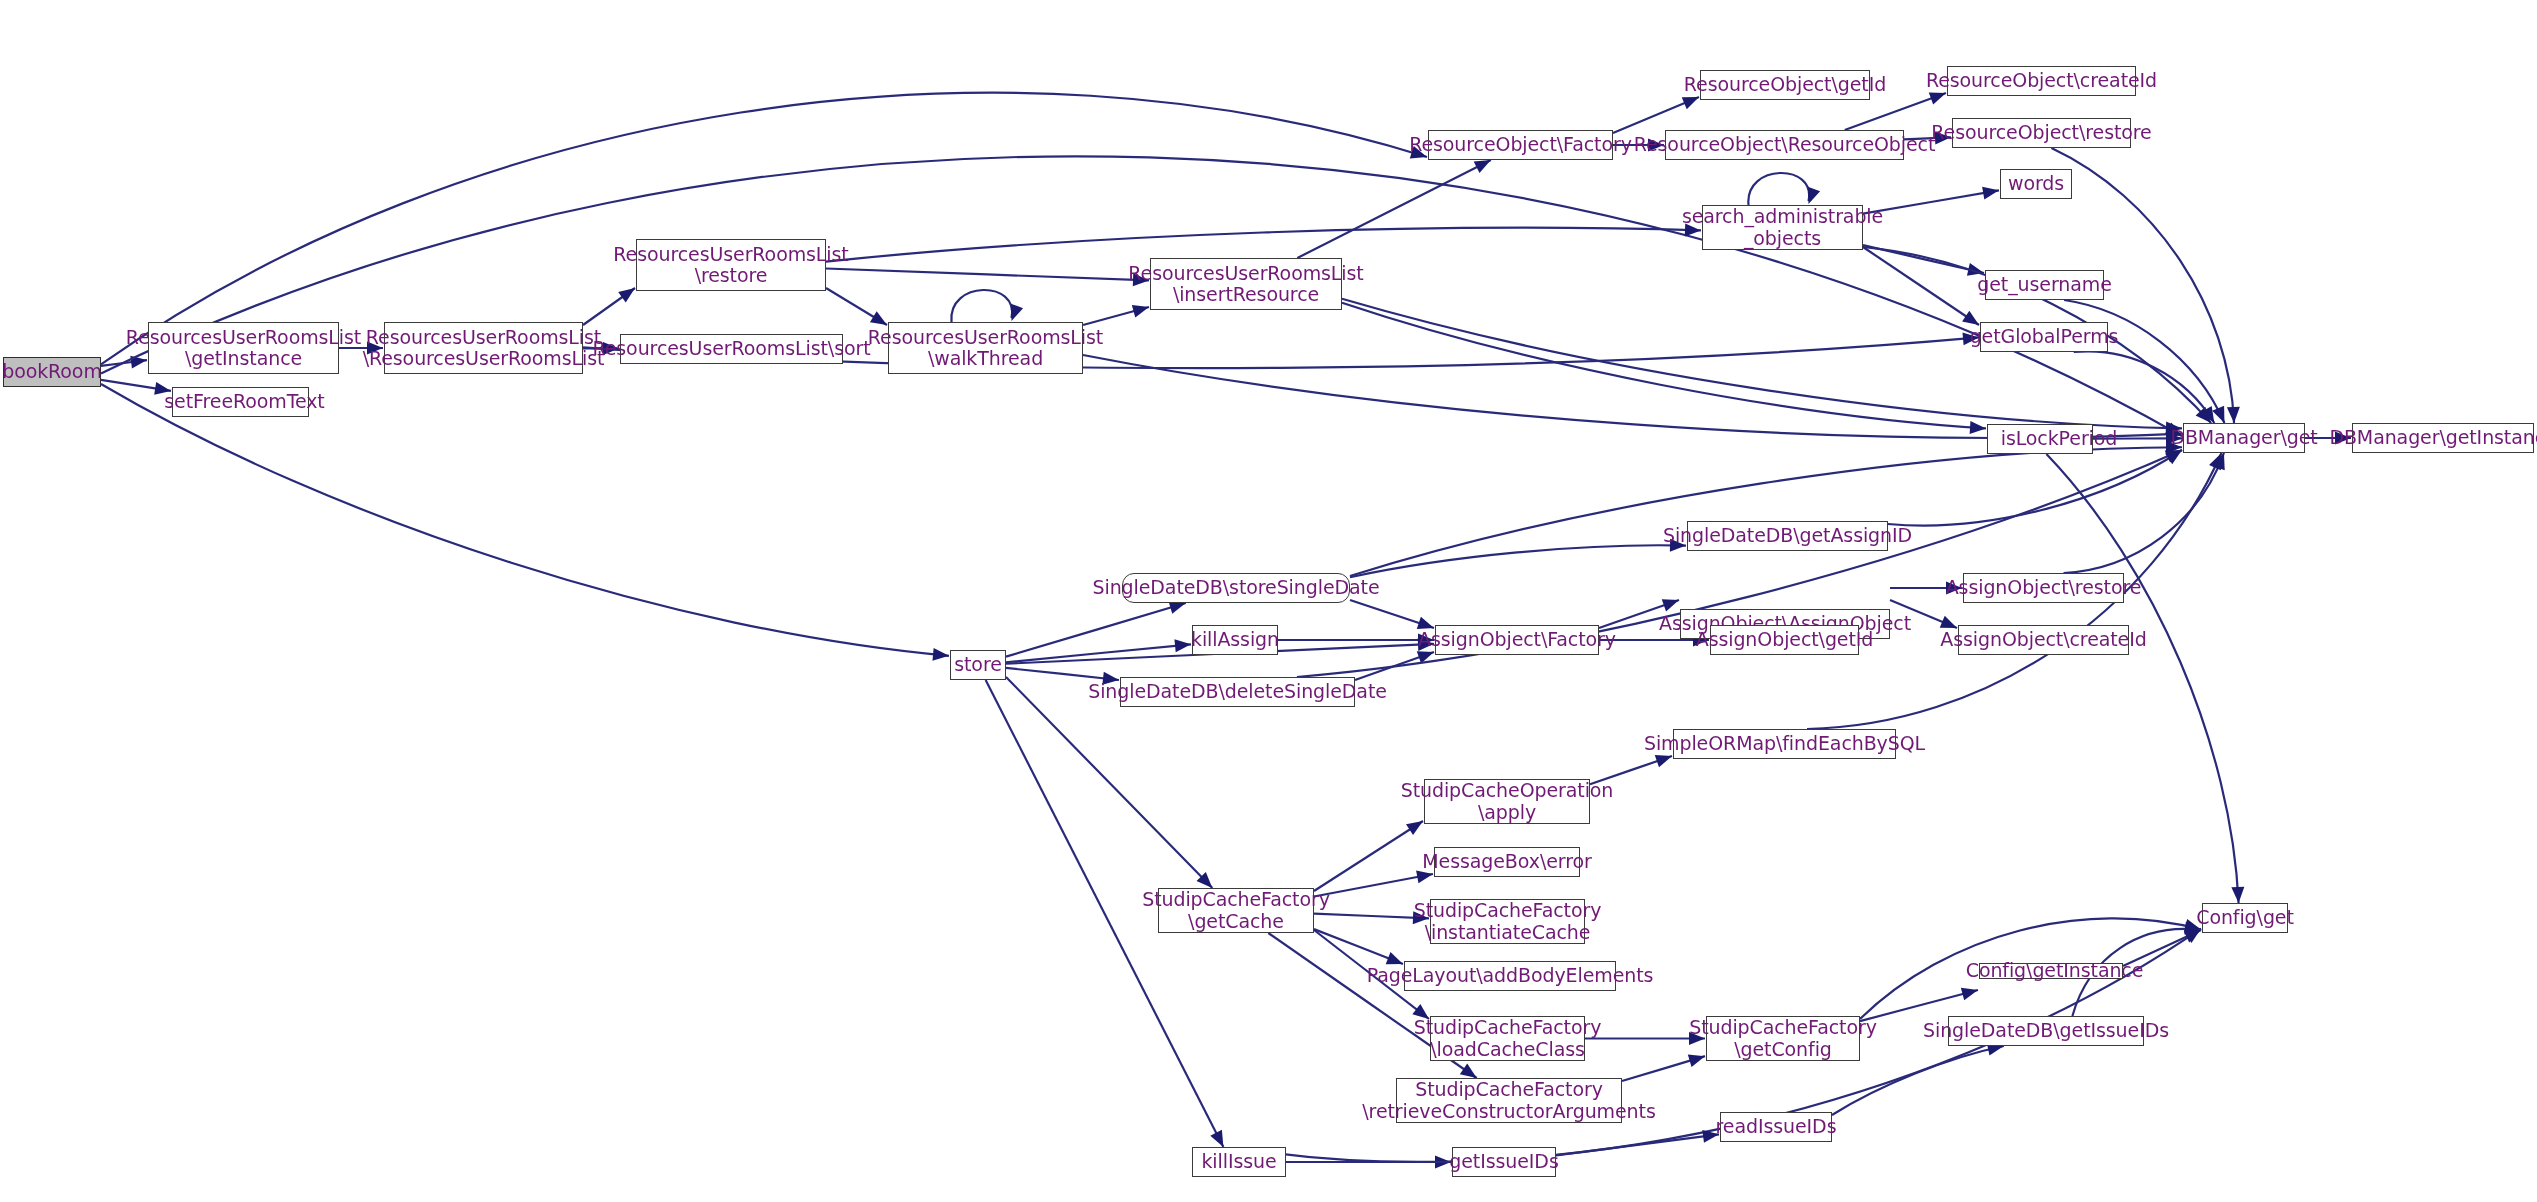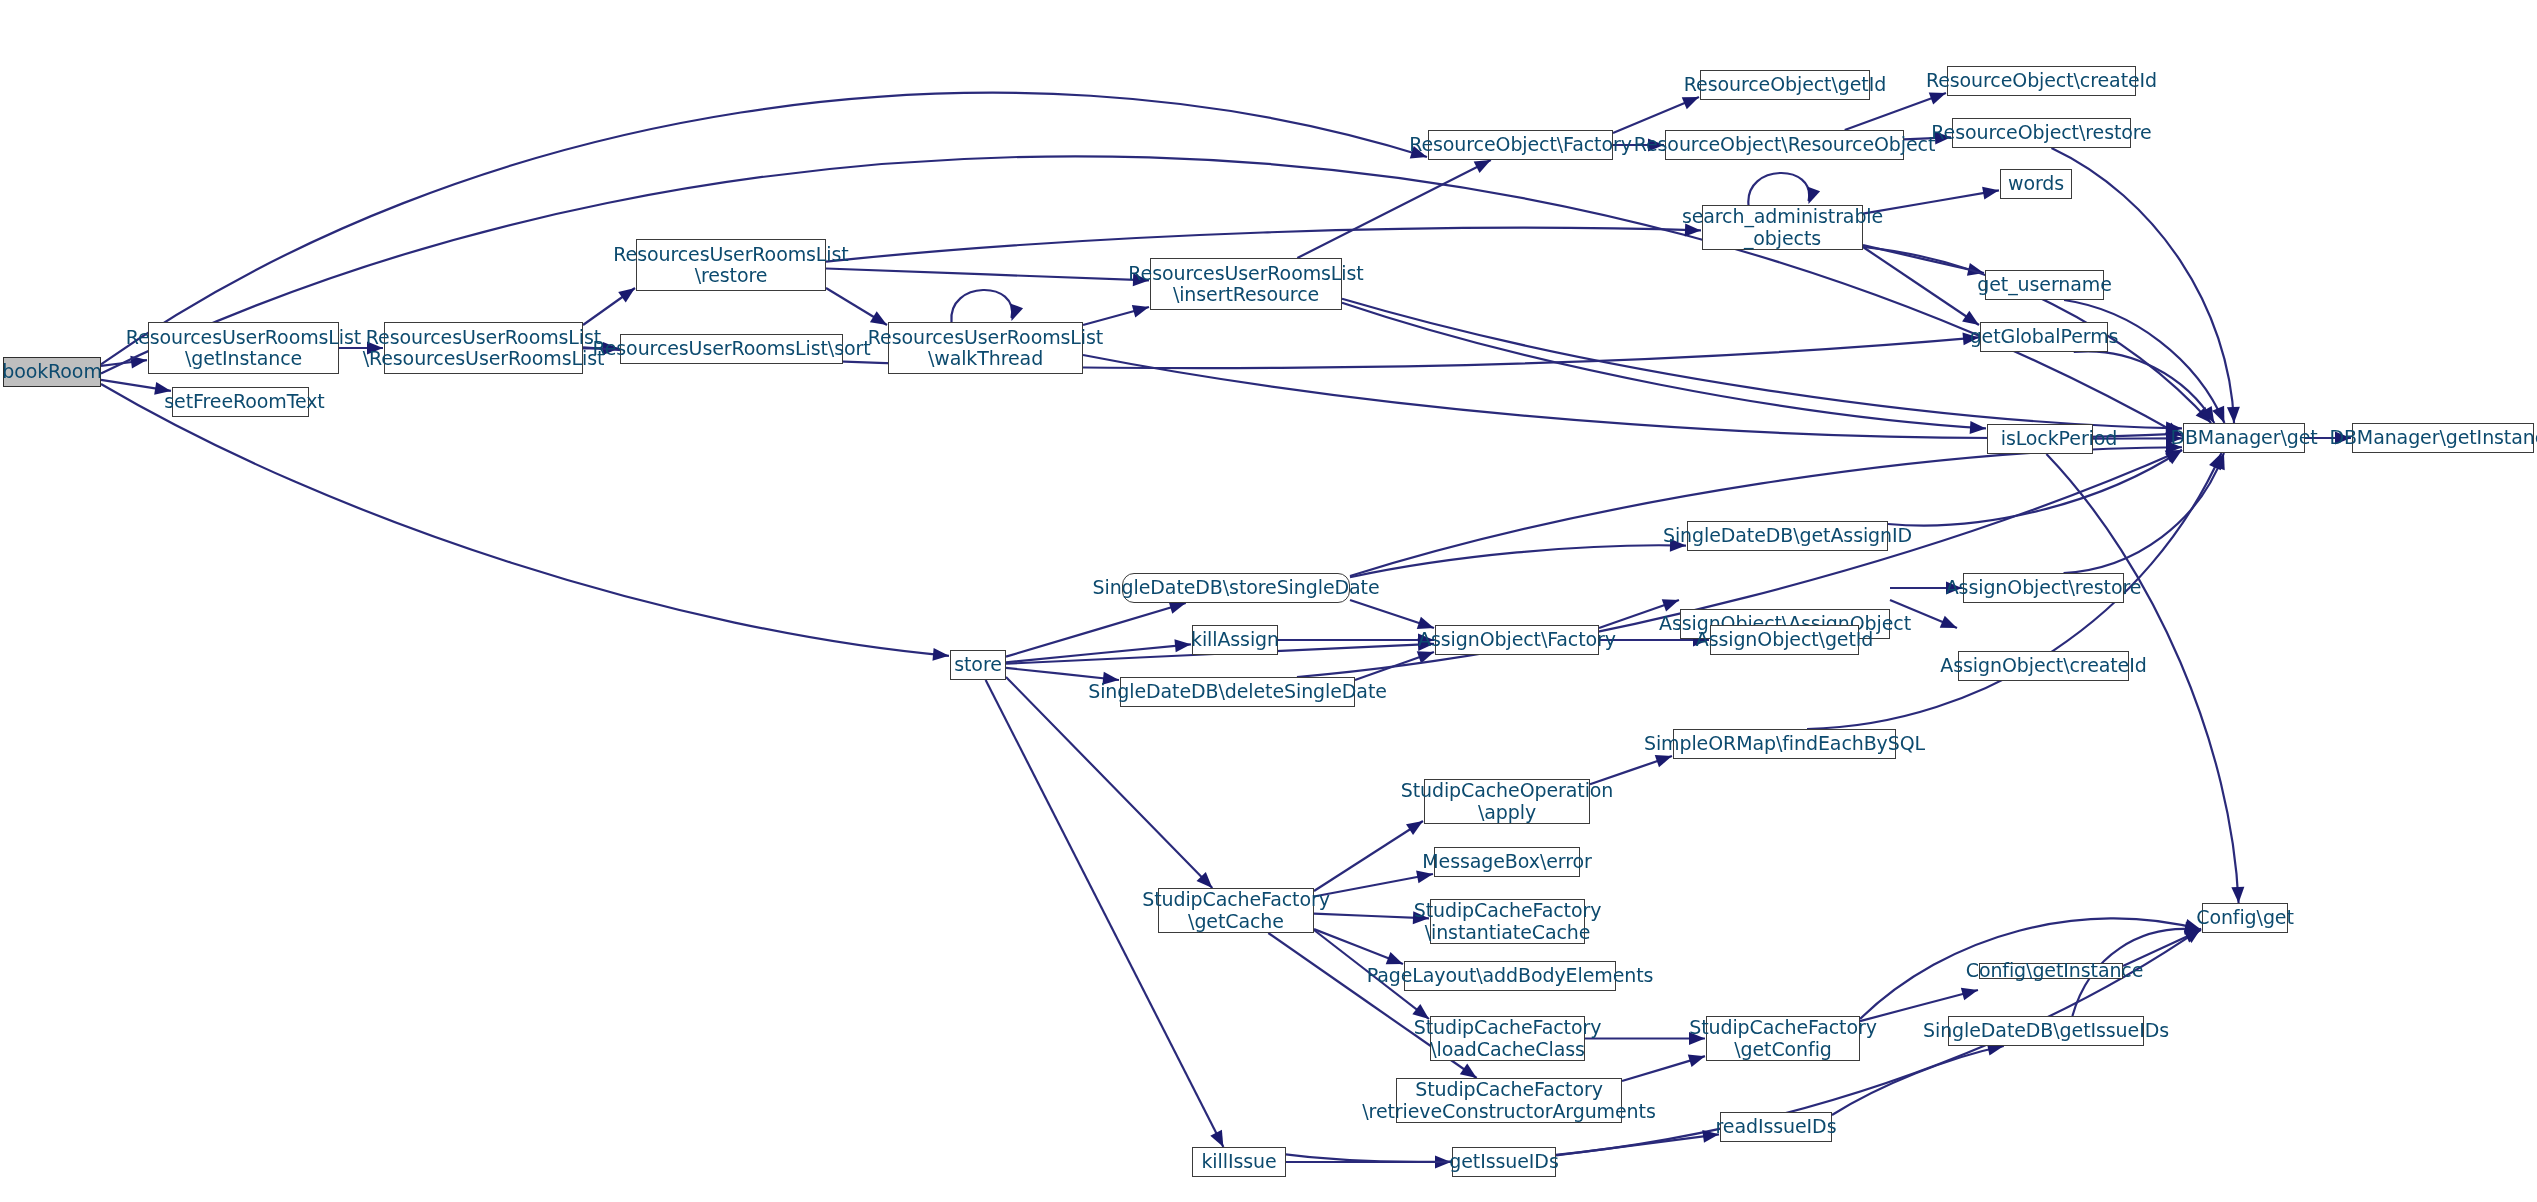--- a/index.html
+++ b/index.html
@@ -6,21 +6,21 @@
   body{font-family:"DejaVu Sans","Liberation Sans",sans-serif;}
   #graph-root{position:relative;width:2537px;height:1202px;background:#fff;overflow:hidden;}
   svg#edges{position:absolute;left:0;top:0;width:2537px;height:1202px;}
   .edge-path{fill:none;stroke:#2a2a7a;stroke-width:2.2;}
   .arrow-head{fill:#1a1a6e;}
   .node{
     position:absolute;
     box-sizing:border-box;
     border:1.6px solid #3b3b3b;
     background:#ffffff;
-    color:#0c4a6e;
+    color:#701a75;
     display:flex;
     align-items:center;
     justify-content:center;
     text-align:center;
     font-size:19px;
     line-height:1.12;
     letter-spacing:-0.1px;
     white-space:pre-line;
     padding:0 4px;
   }
@@ -202,21 +202,21 @@
       <div class="node" style="left: 2352px; top: 423px; width: 182px; height: 30px;"><span>DBManager\getInstance</span></div>
       <div class="node" style="left: 950px; top: 650px; width: 56px; height: 30px;"><span>store</span></div>
       <div class="node" style="left: 1122px; top: 573px; width: 228px; height: 30px; border-radius: 12px;"><span>SingleDateDB\storeSingleDate</span></div>
       <div class="node" style="left: 1192px; top: 625px; width: 86px; height: 30px;"><span>killAssign</span></div>
       <div class="node" style="left: 1120px; top: 677px; width: 235px; height: 30px;"><span>SingleDateDB\deleteSingleDate</span></div>
       <div class="node" style="left: 1435px; top: 625px; width: 164px; height: 30px;"><span>AssignObject\Factory</span></div>
       <div class="node" style="left: 1687px; top: 521px; width: 201px; height: 30px;"><span>SingleDateDB\getAssignID</span></div>
       <div class="node" style="left: 1680px; top: 573px; width: 210px; height: 30px; margin-top: 36px;"><span>AssignObject\AssignObject</span></div>
       <div class="node" style="left: 1710px; top: 625px; width: 149px; height: 30px;"><span>AssignObject\getId</span></div>
       <div class="node" style="left: 1963px; top: 573px; width: 161px; height: 30px;"><span>AssignObject\restore</span></div>
-      <div class="node" style="left: 1958px; top: 625px; width: 171px; height: 30px; margin-top: 26px;"><span>AssignObject\createId</span></div>
+      <div class="node" style="left: 1958px; top: 625px; width: 171px; height: 30px;"><span>AssignObject\createId</span></div>
       <div class="node" style="left: 1673px; top: 729px; width: 223px; height: 30px;"><span>SimpleORMap\findEachBySQL</span></div>
       <div class="node" style="left: 1158px; top: 888px; width: 156px; height: 45px;"><span>StudipCacheFactory
 \getCache</span></div>
       <div class="node" style="left: 1424px; top: 779px; width: 166px; height: 45px;"><span>StudipCacheOperation
 \apply</span></div>
       <div class="node" style="left: 1434px; top: 847px; width: 146px; height: 30px;"><span>MessageBox\error</span></div>
       <div class="node" style="left: 1430px; top: 899px; width: 155px; height: 45px;"><span>StudipCacheFactory
 \instantiateCache</span></div>
       <div class="node" style="left: 1404px; top: 961px; width: 212px; height: 30px;"><span>PageLayout\addBodyElements</span></div>
       <div class="node" style="left: 1430px; top: 1016px; width: 155px; height: 45px;"><span>StudipCacheFactory

